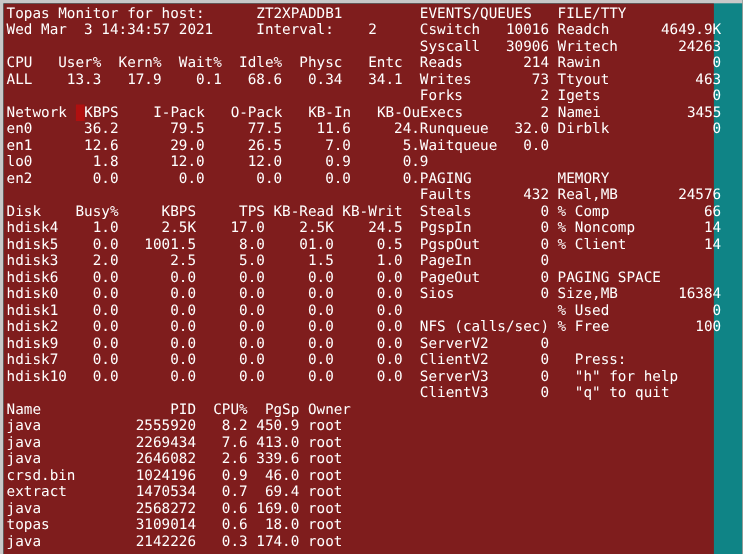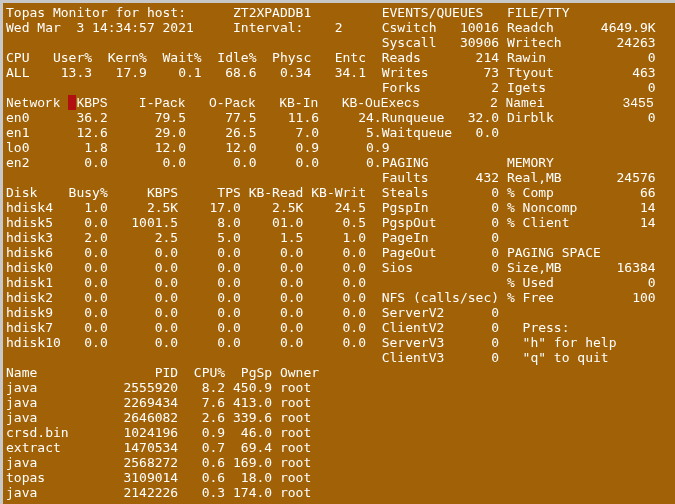--- a/index.html
+++ b/index.html
@@ -15,46 +15,47 @@
     overflow: hidden;
     background: #0f8486;
     box-sizing: border-box;
     border-top: 3px solid #c8c8c8;
     border-left: 3px solid #c8c8c8;
   }
   #terminal {
     position: absolute;
     top: 0;
     left: 0;
-    width: 672px;
+    width: 614px;
     height: 501px;
-    background: #a16207;
+    background: #7f1d1d;
     font-family: "DejaVu Sans Mono", monospace;
     font-size: 13px;
     line-height: 15px;
     color: #ffffff;
     white-space: pre;
     letter-spacing: 0px;
+    padding-left: 32px;
   }
   .row {
     position: absolute;
     left: 3px;
     height: 15px;
     line-height: 15px;
     white-space: pre;
     font-family: "DejaVu Sans Mono", monospace;
     font-size: 13px;
     color: #ffffff;
   }
   .cursor {
     background: #b01010;
     color: #b01010;
     display: inline-block;
     width: 8px;
   }
-  .seg { white-space: pre; font-family: Liberation Mono, monospace; }
+  .seg { white-space: pre; }
 </style>
 </head>
 <body>
 
 <div id="screen">
   <div id="terminal"><div class="row" style="top: 2px;">Topas Monitor for host:      ZT2XPADDB1         EVENTS/QUEUES   FILE/TTY</div><div class="row" style="top: 17px;">Wed Mar  3 14:34:57 2021     Interval:    2     Cswitch   10016 Readch      4649.9K</div><div class="row" style="top: 32px;">                                                Syscall   30906 Writech       24263</div><div class="row" style="top: 47px;">CPU   User%  Kern%  Wait%  Idle%  Physc   Entc  Reads       214 Rawin             0</div><div class="row" style="top: 62px;">ALL    13.3   17.9    0.1   68.6   0.34   34.1  Writes       73 Ttyout          463</div><div class="row" style="top: 77px;">                                                Forks         2 Igets             0</div><div class="row" style="top: 92px;"><span class="seg">Network </span><span class="cursor"> </span><span class="seg">KBPS    I-Pack   O-Pack   KB-In   KB-OuExecs         2 Namei          3455</span></div><div class="row" style="top: 107px;">en0      36.2      79.5     77.5    11.6     24.Runqueue   32.0 Dirblk            0</div><div class="row" style="top: 122px;">en1      12.6      29.0     26.5     7.0      5.Waitqueue   0.0</div><div class="row" style="top: 137px;">lo0       1.8      12.0     12.0     0.9      0.9</div><div class="row" style="top: 152px;">en2       0.0       0.0      0.0     0.0      0.PAGING          MEMORY</div><div class="row" style="top: 167px;">                                                Faults      432 Real,MB       24576</div><div class="row" style="top: 182px;">Disk    Busy%     KBPS     TPS KB-Read KB-Writ  Steals        0 % Comp           66</div><div class="row" style="top: 197px;">hdisk4    1.0     2.5K    17.0    2.5K    24.5  PgspIn        0 % Noncomp        14</div><div class="row" style="top: 212px;">hdisk5    0.0   1001.5     8.0    01.0     0.5  PgspOut       0 % Client         14</div><div class="row" style="top: 227px;">hdisk3    2.0      2.5     5.0     1.5     1.0  PageIn        0</div><div class="row" style="top: 242px;">hdisk6    0.0      0.0     0.0     0.0     0.0  PageOut       0 PAGING SPACE</div><div class="row" style="top: 257px;">hdisk0    0.0      0.0     0.0     0.0     0.0  Sios          0 Size,MB       16384</div><div class="row" style="top: 272px;">hdisk1    0.0      0.0     0.0     0.0     0.0                  % Used            0</div><div class="row" style="top: 287px;">hdisk2    0.0      0.0     0.0     0.0     0.0  NFS (calls/sec) % Free          100</div><div class="row" style="top: 302px;">hdisk9    0.0      0.0     0.0     0.0     0.0  ServerV2      0</div><div class="row" style="top: 317px;">hdisk7    0.0      0.0     0.0     0.0     0.0  ClientV2      0   Press:</div><div class="row" style="top: 332px;">hdisk10   0.0      0.0     0.0     0.0     0.0  ServerV3      0   "h" for help</div><div class="row" style="top: 347px;">                                                ClientV3      0   "q" to quit</div><div class="row" style="top: 362px;">Name               PID  CPU%  PgSp Owner</div><div class="row" style="top: 377px;">java           2555920   8.2 450.9 root</div><div class="row" style="top: 392px;">java           2269434   7.6 413.0 root</div><div class="row" style="top: 407px;">java           2646082   2.6 339.6 root</div><div class="row" style="top: 422px;">crsd.bin       1024196   0.9  46.0 root</div><div class="row" style="top: 437px;">extract        1470534   0.7  69.4 root</div><div class="row" style="top: 452px;">java           2568272   0.6 169.0 root</div><div class="row" style="top: 467px;">topas          3109014   0.6  18.0 root</div><div class="row" style="top: 482px;">java           2142226   0.3 174.0 root</div></div>
 </div>
 
 </body></html>

